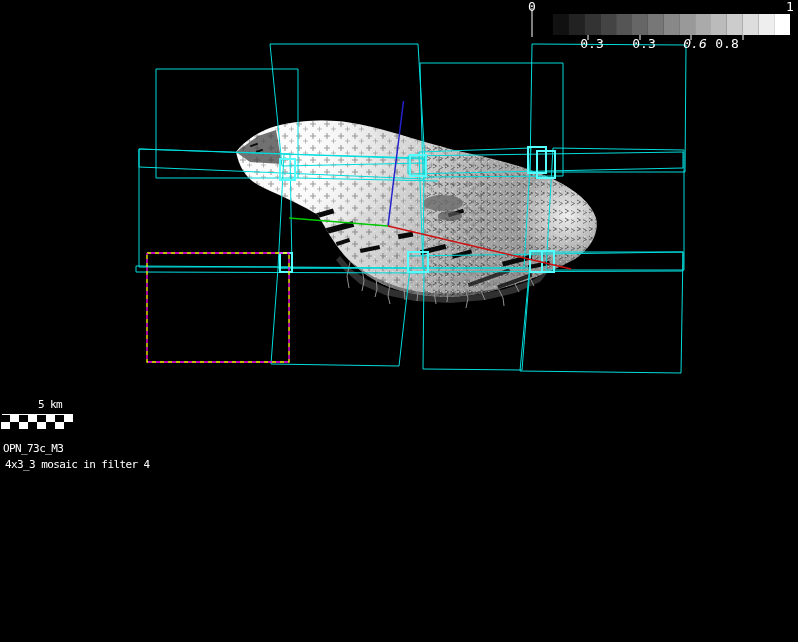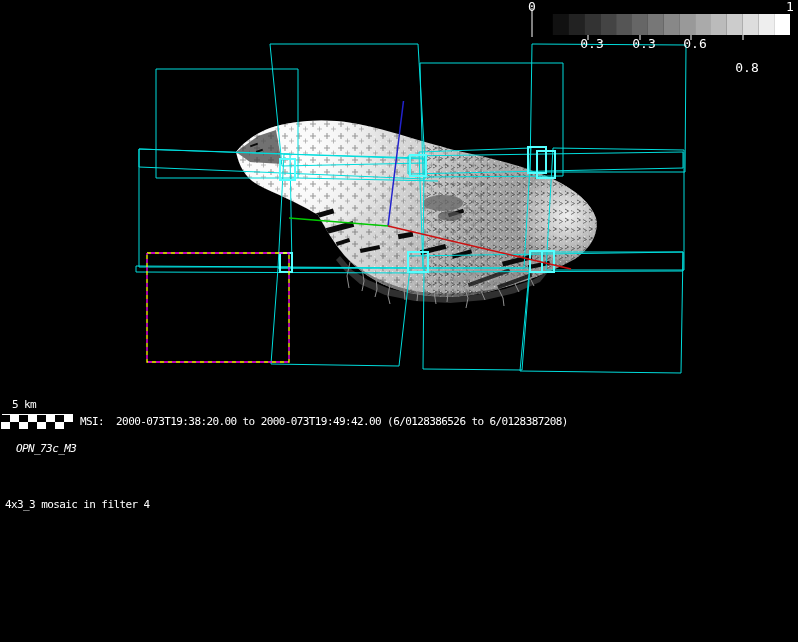--- a/index.html
+++ b/index.html
@@ -208,22 +208,21 @@
       <rect x="37" y="422" width="9" height="7"></rect>
       <rect x="55" y="422" width="9" height="7"></rect>
     </g>
   </g>
 </svg>
 
   <div class="cbl" style="left:524px;top:0;width:16px;">0</div>
   <div class="cbl" style="left:782px;top:0;width:16px;">1</div>
   <div class="cbl" style="left:579px;top:37px;width:26px;">0.3</div>
   <div class="cbl" style="left:631px;top:37px;width:26px;">0.3</div>
-  <div class="cbl" style="left:682px;top:37px;width:26px;">0.6</div>
-  <div class="cbl" style="left:734px;top:37px;width:26px;margin-top:24px;">0.8</div>
-
-  <div class="txt" style="left:12px;top:398px;width:50px;text-align:left;">5 km</div>
-
-  <div class="txt" style="left:80px;top:415px;"><span>MSI:</span><span style="margin-left:12px;">2000-073T19:38:20.00 to 2000-073T19:49:42.00 (6/0128386526 to 6/0128387208)</span></div>
-
-  <div class="txt" style="left:16px;top:442px;font-style:italic;">OPN_73c_M3</div>
-  <div class="txt" style="left:5px;top:458px;margin-top:40px;">4x3_3 mosaic in filter 4</div>
+  <div class="cbl" style="left:682px;top:37px;width:26px;font-style:italic;">0.6</div>
+  <div class="cbl" style="left:714px;top:37px;width:26px;">0.8</div>
+
+  <div class="txt" style="left:12px;top:398px;width:50px;text-align:right;">5 km</div>
+
+
+  <div class="txt" style="left:3px;top:442px;">OPN_73c_M3</div>
+  <div class="txt" style="left:5px;top:458px;">4x3_3 mosaic in filter 4</div>
 </div>
 
 </body></html>

